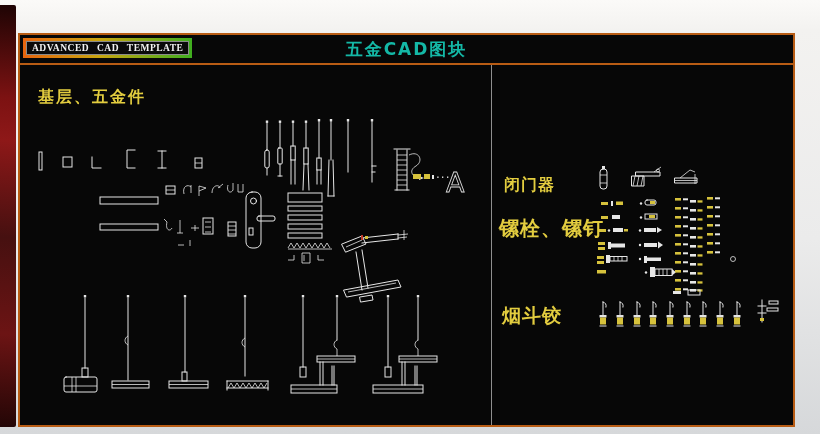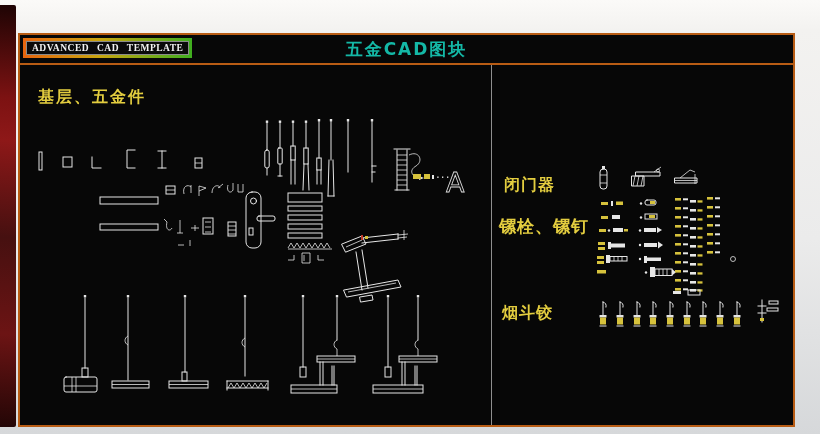--- a/index.html
+++ b/index.html
@@ -16,22 +16,22 @@
     background:linear-gradient(90deg,#e8650e 0%,#c9a50f 45%,#3fae1f 100%);padding:3px;}
   .badge-inner{display:block;background:#0a0a0a;border:1px solid #8a8a8a;color:#f2f2f2;
     font-family:"Liberation Serif",serif;font-size:9.5px;font-weight:bold;
     letter-spacing:.5px;word-spacing:5px;padding:1px 5px;white-space:nowrap;}
   .title{text-align:center;line-height:28px;color:#14b8a6;font-size:17px;
     letter-spacing:2px;font-weight:bold;}
   .divider{position:absolute;left:471px;top:30px;bottom:0;width:1px;background:#8f8f8f;}
   .label{position:absolute;color:#e3cd3f;font-weight:bold;z-index:5;white-space:nowrap;}
   #lbl-base{left:38px;top:87px;font-size:16px;letter-spacing:2px;}
   #lbl-closer{left:504px;top:175px;font-size:16px;letter-spacing:1px;}
-  #lbl-bolts{left:499px;top:215px;font-size:17px;letter-spacing:1px;font-family:Liberation Mono, monospace;}
-  #lbl-hinge{left:502px;top:303px;font-size:16px;letter-spacing:1px;}
+  #lbl-bolts{left:499px;top:215px;font-size:20px;letter-spacing:1px;font-family:Liberation Mono, monospace;}
+  #lbl-hinge{left:502px;top:303px;font-size:19px;letter-spacing:1px;}
   .wm{position:absolute;left:138px;top:191px;z-index:4;color:#1d4dc9;opacity:.95;
     white-space:nowrap;font-weight:bold;}
   .wm .brand{font-size:37px;letter-spacing:8px;}
   .wm .domain{font-size:26px;letter-spacing:9px;margin-left:14px;vertical-align:4px;}
   svg.layer{position:absolute;left:0;top:0;z-index:3;pointer-events:none;}
   .ln{stroke:#e6e6e6;fill:none;stroke-width:1;stroke-linecap:square;}
   .lnt{stroke:#e6e6e6;fill:none;stroke-width:.8;}
   .fw{fill:#e6e6e6;}
   .fy{fill:#d6c23c;}
   .fr{fill:#c03a2a;}

